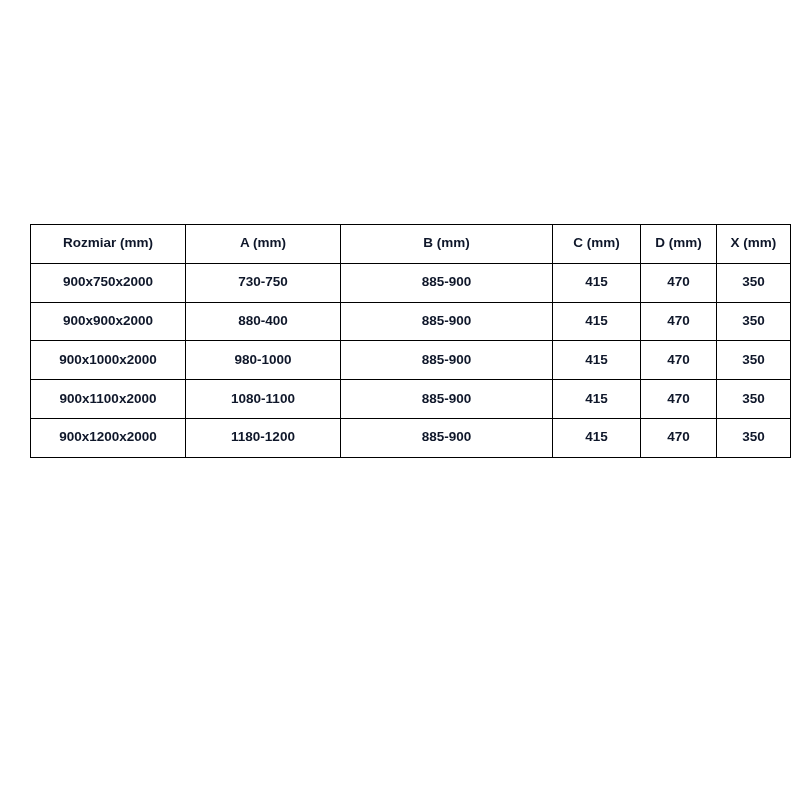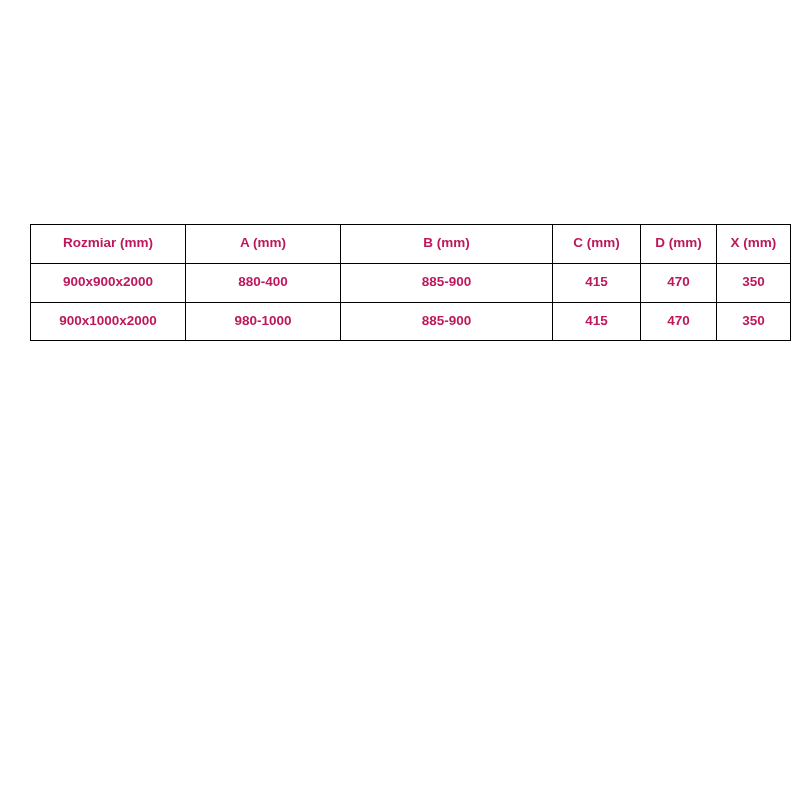--- a/index.html
+++ b/index.html
@@ -30,21 +30,21 @@
     table-layout: fixed;
     width: 740px;
     background: #ffffff;
   }
   table.spec td, table.spec th {
     border: 1px solid #000000;
     text-align: center;
     vertical-align: middle;
     font-size: 13.5px;
     font-weight: bold;
-    color: #be185d;
+    color: #0f172a;
     padding: 0;
     height: 37.8px;
     line-height: 1.1;
     white-space: nowrap;
   }
   table.spec thead th {
     font-size: 13.5px;
   }
   col.c0 { width: 155px; }
   col.c1 { width: 155px; }
@@ -72,31 +72,55 @@
           <th>Rozmiar (mm)</th>
           <th>A (mm)</th>
           <th>B (mm)</th>
           <th>C (mm)</th>
           <th>D (mm)</th>
           <th>X (mm)</th>
         </tr>
       </thead>
       <tbody>
         <tr>
+          <td>900x750x2000</td>
+          <td>730-750</td>
+          <td>885-900</td>
+          <td>415</td>
+          <td>470</td>
+          <td>350</td>
+        </tr>
+        <tr>
           <td>900x900x2000</td>
           <td>880-400</td>
           <td>885-900</td>
           <td>415</td>
           <td>470</td>
           <td>350</td>
         </tr>
         <tr>
           <td>900x1000x2000</td>
           <td>980-1000</td>
           <td>885-900</td>
           <td>415</td>
           <td>470</td>
           <td>350</td>
         </tr>
+        <tr>
+          <td>900x1100x2000</td>
+          <td>1080-1100</td>
+          <td>885-900</td>
+          <td>415</td>
+          <td>470</td>
+          <td>350</td>
+        </tr>
+        <tr>
+          <td>900x1200x2000</td>
+          <td>1180-1200</td>
+          <td>885-900</td>
+          <td>415</td>
+          <td>470</td>
+          <td>350</td>
+        </tr>
       </tbody>
     </table>
   </div>
 </div>
 
 </body></html>

